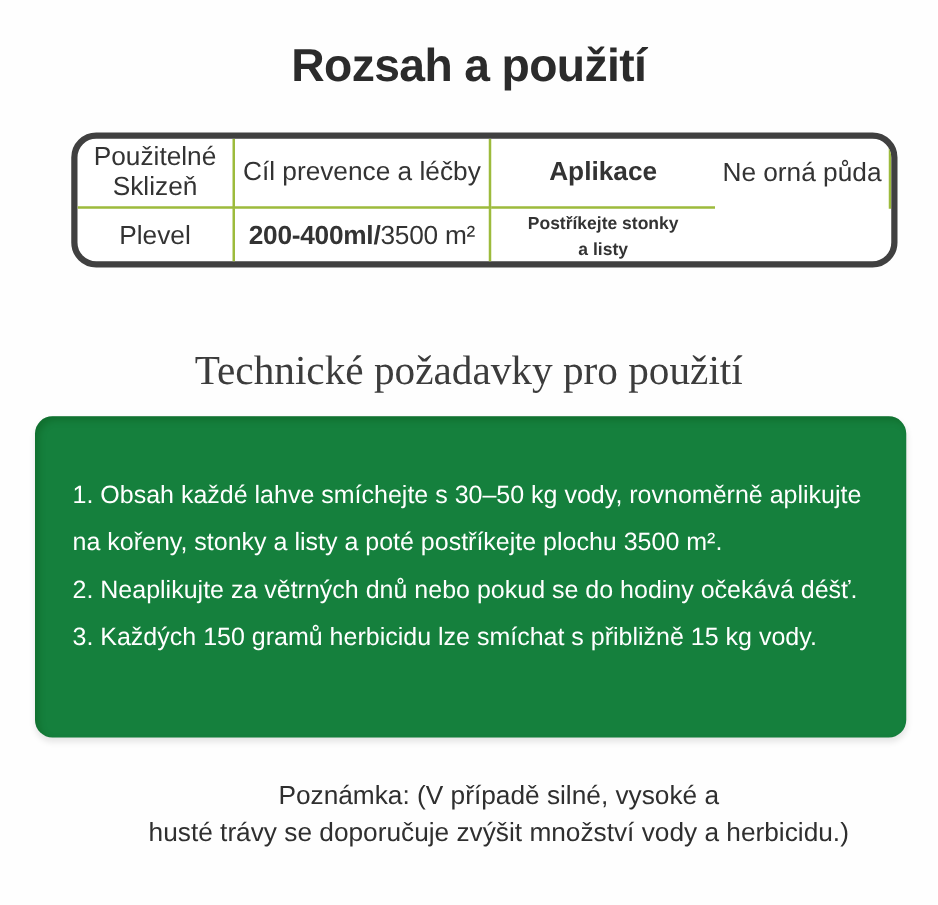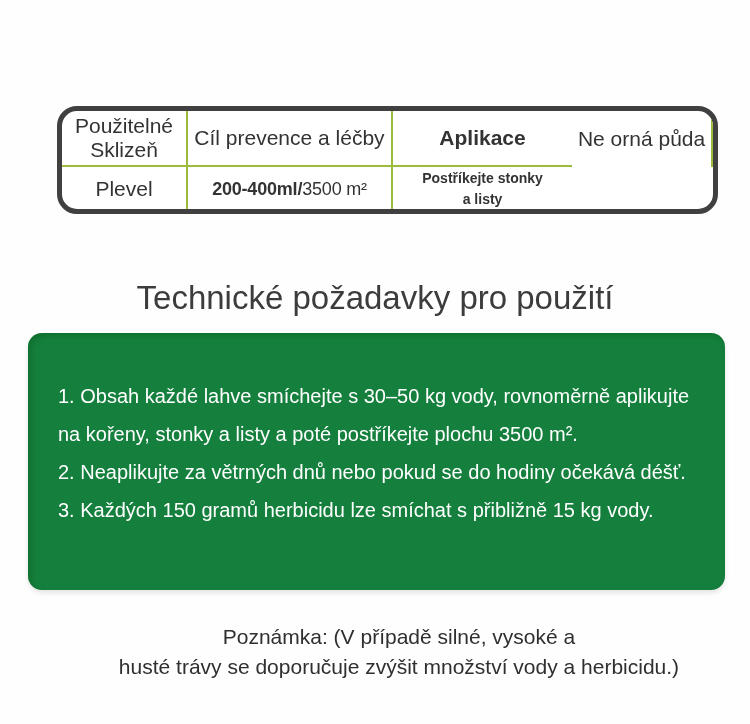--- a/index.html
+++ b/index.html
@@ -39,27 +39,28 @@
     font-size: 21px; line-height: 24px;
     padding: 1px 2px;
   }
   .cell.last-col { border-right: none; font-weight: bold; }
   .cell.last-row { border-bottom: none; }
   .cell .w-narrow { max-width: 112px; display: inline-block; }
   .cell .w-dose-hdr { max-width: 135px; display: inline-block; }
   .cell .w-app { max-width: 132px; display: inline-block; font-size: 14px; line-height: 21px; }
   .cell.nowrap { white-space: nowrap; }
   .dose-bold { font-weight: bold; }
-  .dose-cell { font-size: 18px; white-space: nowrap; letter-spacing: -0.2px; }
+  .dose-cell { font-size: 21px; white-space: nowrap; letter-spacing: -0.2px; }
 
   .section-title {
     position: absolute; top: 279px; left: 0; width: 100%;
     text-align: center;
     font-size: 33px; font-weight: 400;
     color: #3c3c3c;
+    font-family: Liberation Serif, serif;
   }
 
   .green-box {
     position: absolute; top: 333px; left: 28px;
     width: 697px; height: 257px;
     background: #15803d;
     border-radius: 14px;
     box-shadow: inset 3px 3px 6px rgba(0,60,0,0.25), 0 3px 5px rgba(0,0,0,0.10);
     padding: 44px 18px 0 30px;
     color: #ffffff;
@@ -75,20 +76,21 @@
     font-size: 21px; line-height: 30px;
     color: #2f2f2f;
     padding-left: 48px;
   }
 </style>
 </head>
 <body>
 
 <div class="page">
 
+  <h1 class="title">Rozsah a použití</h1>
 
   <div class="scope-table">
     <div class="cell">
       <span class="w-narrow">Použitelné Sklizeň</span>
     </div>
     <div class="cell nowrap">
       <span>Cíl prevence a léčby</span>
     </div>
     <div class="cell last-col">
       <span>Aplikace</span>

